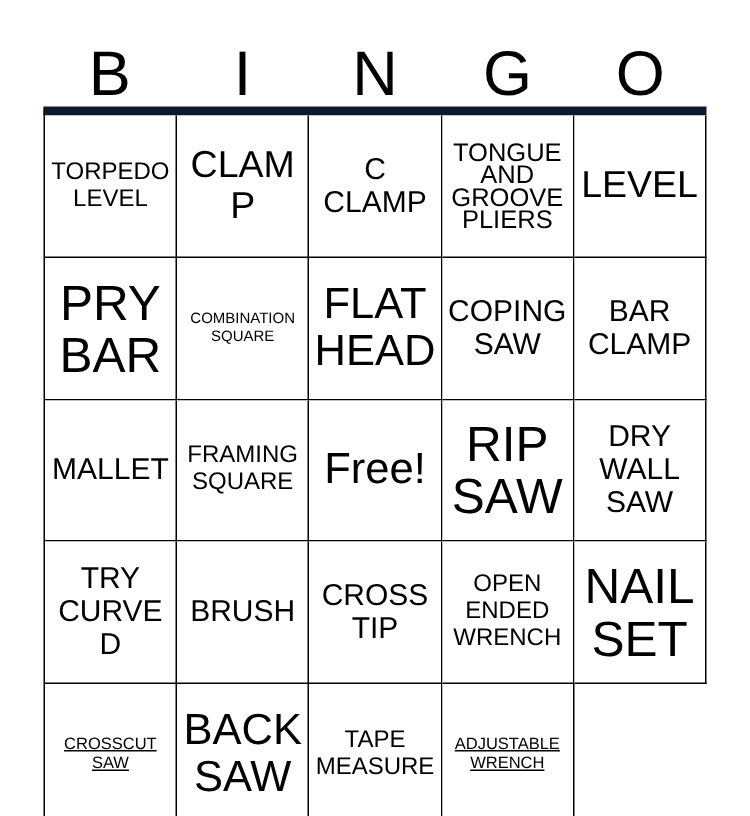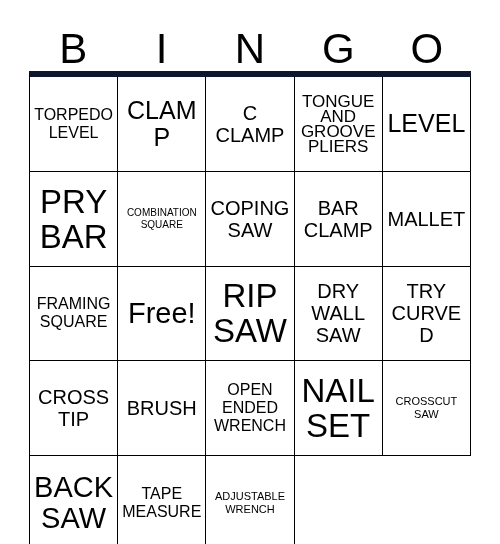--- a/index.html
+++ b/index.html
@@ -82,21 +82,21 @@
     word-break: break-word;
   }
 
   
   .fs-xxl { font-size: 33px; line-height: 35px; }
   .fs-xl  { font-size: 29px; line-height: 31px; }
   .fs-lg  { font-size: 25px; line-height: 27px; }
   .fs-md  { font-size: 20px; line-height: 22px; }
   .fs-sm  { font-size: 16px; line-height: 18px; }
   .fs-xs  { font-size: 17px; line-height: 15px; }
-  .fs-xxs { font-size: 11px; line-height: 13px; }
+  .fs-xxs { font-size: 11px; line-height: 13px; text-decoration: underline; }
   .fs-tiny{ font-size: 10px; line-height: 12px; }
 </style>
 </head>
 <body>
 
 <div id="card-root">
 
   <div id="bingo-header">
       <div class="header-letter">B</div>
       <div class="header-letter">I</div>
@@ -128,20 +128,24 @@
       </div>
       <div class="bingo-cell">
         <span class="cell-text fs-xxl">PRY
 BAR</span>
       </div>
       <div class="bingo-cell">
         <span class="cell-text fs-tiny">COMBINATION
 SQUARE</span>
       </div>
       <div class="bingo-cell">
+        <span class="cell-text fs-xl">FLAT
+HEAD</span>
+      </div>
+      <div class="bingo-cell">
         <span class="cell-text fs-md">COPING
 SAW</span>
       </div>
       <div class="bingo-cell">
         <span class="cell-text fs-md">BAR
 CLAMP</span>
       </div>
       <div class="bingo-cell">
         <span class="cell-text fs-md">MALLET</span>
       </div>
@@ -159,25 +163,25 @@
       <div class="bingo-cell">
         <span class="cell-text fs-md">DRY
 WALL
 SAW</span>
       </div>
       <div class="bingo-cell">
         <span class="cell-text fs-md">TRY
 CURVED</span>
       </div>
       <div class="bingo-cell">
+        <span class="cell-text fs-md">BRUSH</span>
+      </div>
+      <div class="bingo-cell">
         <span class="cell-text fs-md">CROSS
 TIP</span>
-      </div>
-      <div class="bingo-cell">
-        <span class="cell-text fs-md">BRUSH</span>
       </div>
       <div class="bingo-cell">
         <span class="cell-text fs-sm">OPEN
 ENDED
 WRENCH</span>
       </div>
       <div class="bingo-cell">
         <span class="cell-text fs-xxl">NAIL
 SET</span>
       </div>

